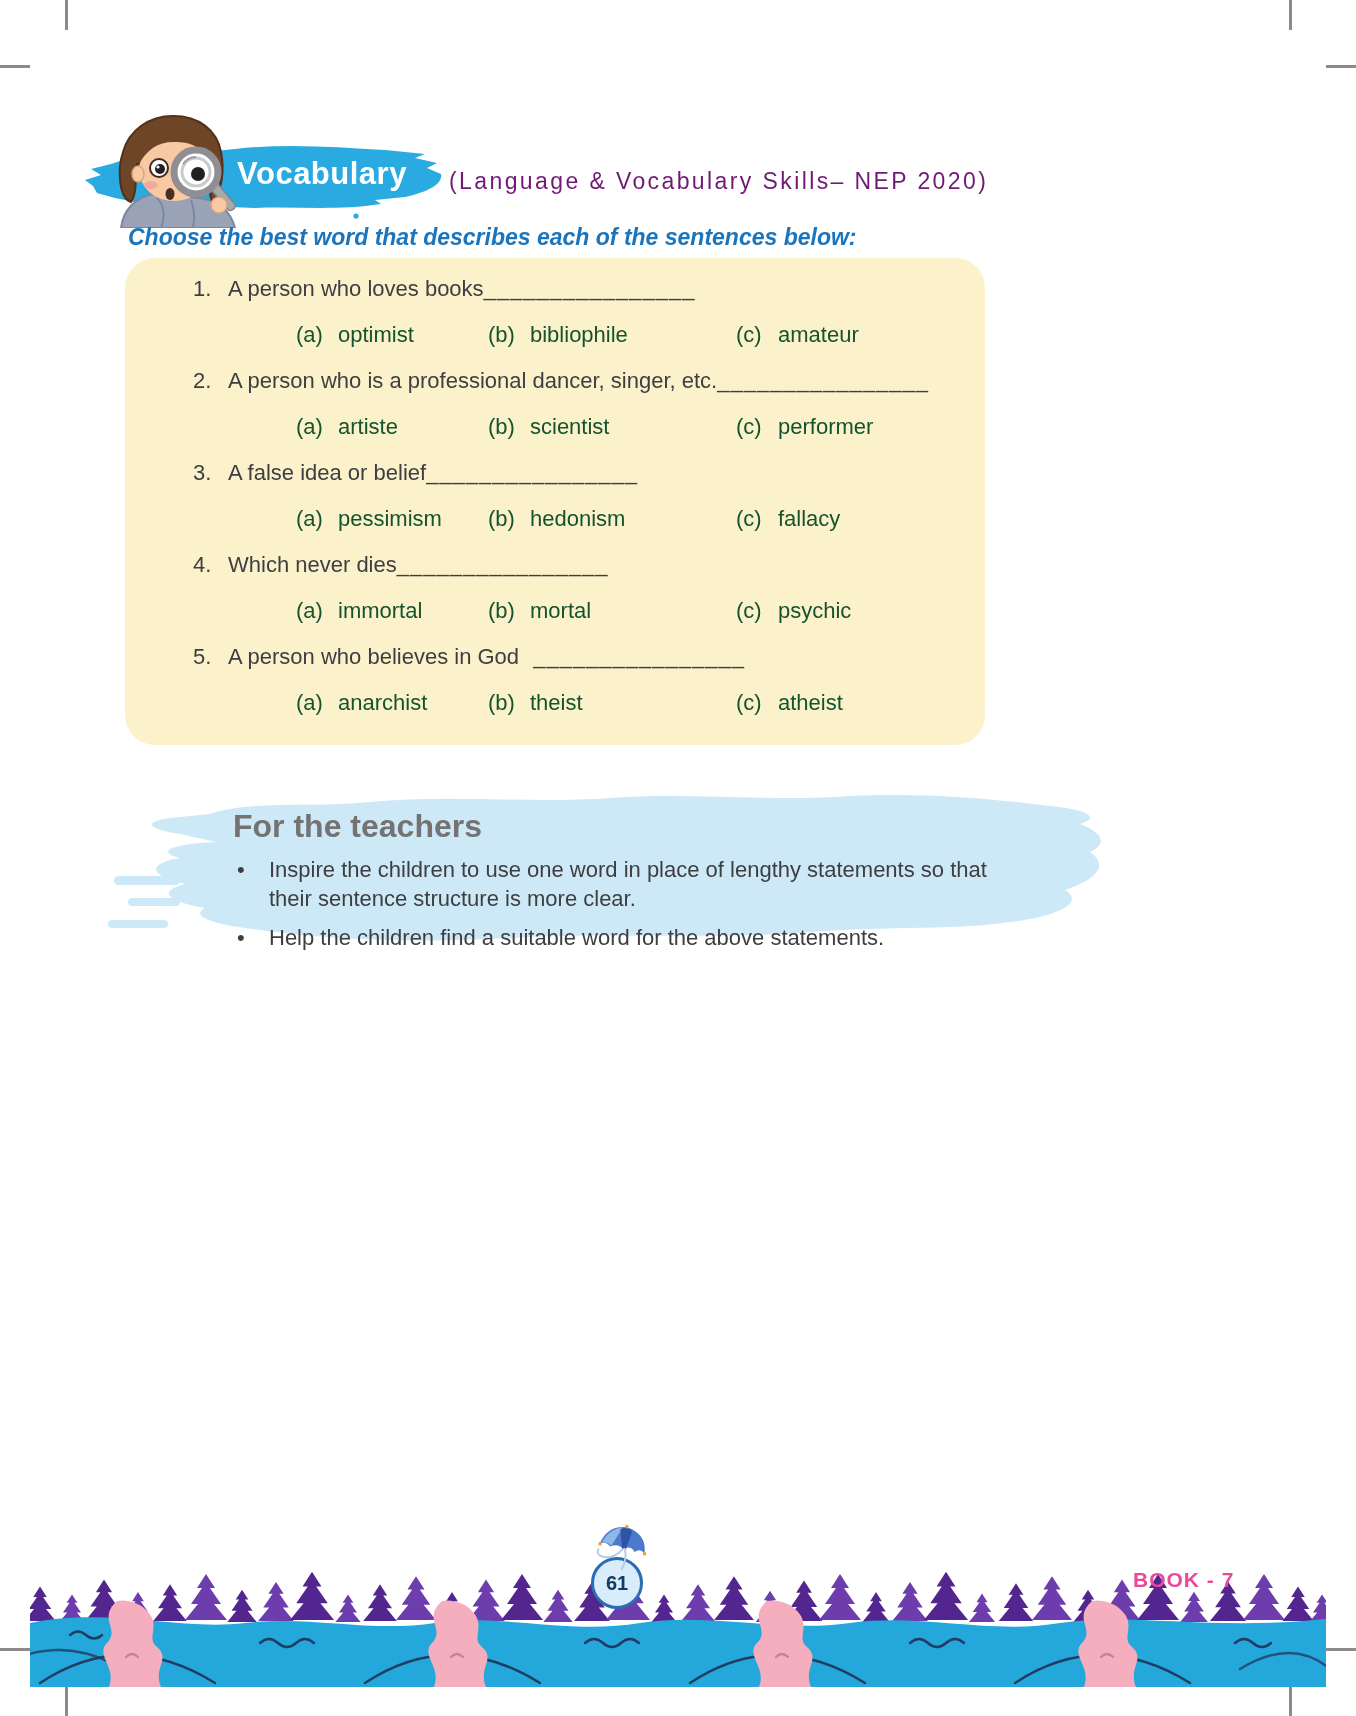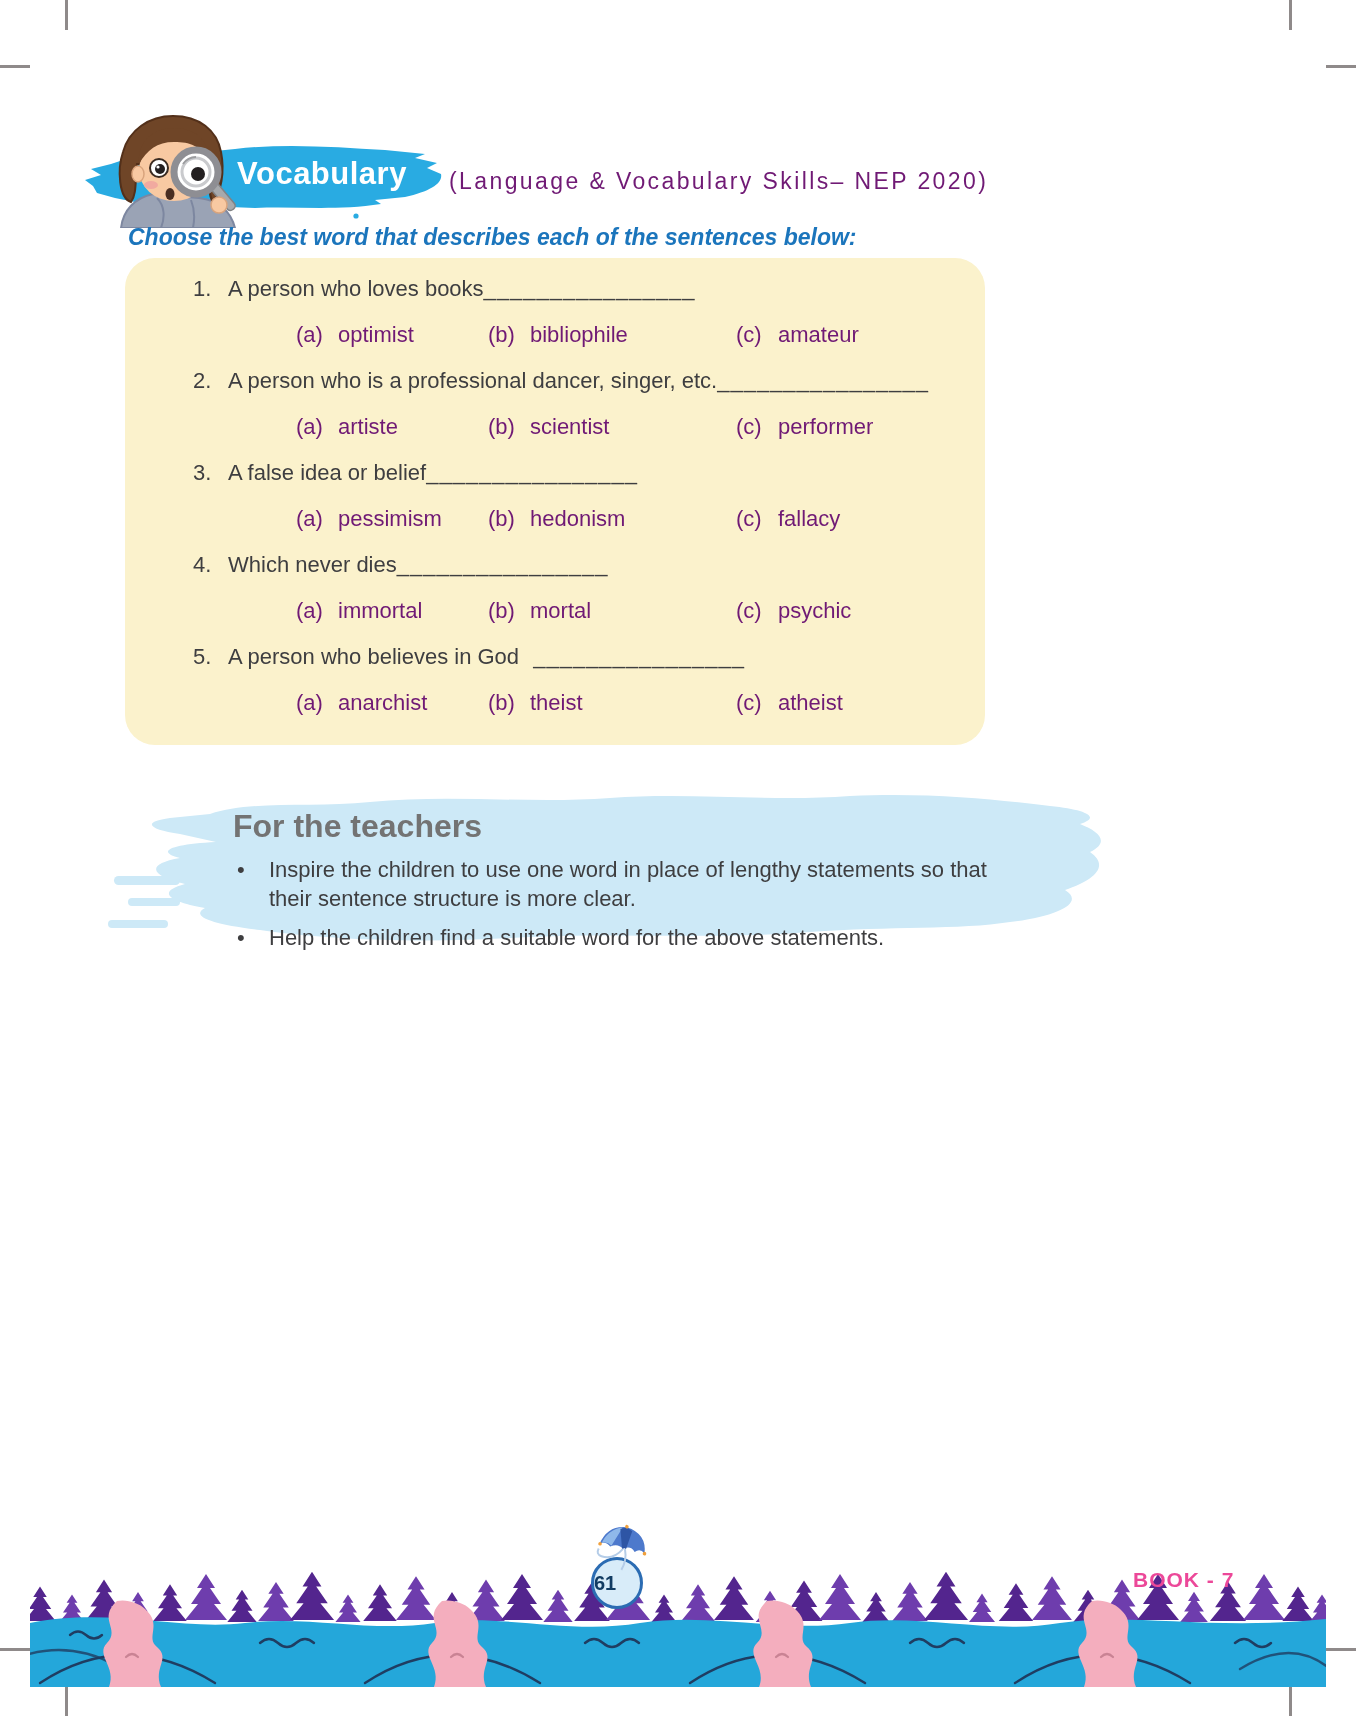--- a/index.html
+++ b/index.html
@@ -20,41 +20,41 @@
   .instruction{position:absolute;left:128px;top:224px;font-size:23px;font-weight:bold;
     font-style:italic;color:#1b75bc;}
 
   
   .quiz-box{position:absolute;left:125px;top:258px;width:860px;height:487px;
     background:#fbf2cc;border-radius:30px;padding:18px 0 0 0;box-sizing:border-box;}
   .q-row{position:relative;margin:0 0 22px 68px;height:24px;font-size:22px;color:#3e3e40;
     white-space:nowrap;}
   .q-num{display:inline-block;width:35px;}
   .q-blank{letter-spacing:1px;color:#3e3e40;}
-  .opt-row{position:relative;margin:0 0 22px 0;height:24px;font-size:22px;color:#701a75;}
+  .opt-row{position:relative;margin:0 0 22px 0;height:24px;font-size:22px;color:#14532d;}
   .opt{position:absolute;top:0;white-space:nowrap;}
   .opt-a{left:171px;}
   .opt-b{left:363px;}
   .opt-c{left:611px;}
   .opt-letter{display:inline-block;width:42px;}
 
   
   .teach-blob{position:absolute;left:108px;top:780px;width:1004px;height:180px;}
   .teach-content{position:absolute;left:233px;top:808px;width:790px;}
   .teach-title{font-size:32px;font-weight:bold;color:#737373;margin:0 0 10px 0;}
   .teach-list{margin:0;padding:0;list-style:none;width:760px;}
   .teach-list li{position:relative;padding-left:36px;font-size:22px;line-height:29px;
     color:#3e3e40;margin-bottom:10px;}
   .teach-list li .dot{position:absolute;left:4px;top:0;}
 
   
   .band-wrap{position:absolute;left:30px;top:1565px;width:1296px;height:122px;}
   .page-circle{position:absolute;left:591px;top:1557px;width:52px;height:52px;border-radius:50%;
     background:#d8ecf9;border:3px solid#2b6cb3;box-sizing:border-box;z-index:3;
-    display:flex;align-items:center;justify-content:flex-start;font-size:20px;font-weight:bold;color:#123c63;}
+    display:flex;align-items:center;justify-content:center;font-size:20px;font-weight:bold;color:#123c63;}
   .umbrella-wrap{position:absolute;left:595px;top:1522px;width:58px;height:54px;z-index:4;
     transform:rotate(10deg);}
   .book-label{position:absolute;left:1133px;top:1568px;font-size:21px;font-weight:bold;
     color:#ec4899;letter-spacing:1px;z-index:3;}
 </style>
 </head>
 <body>
 
 <div class="page">
 

